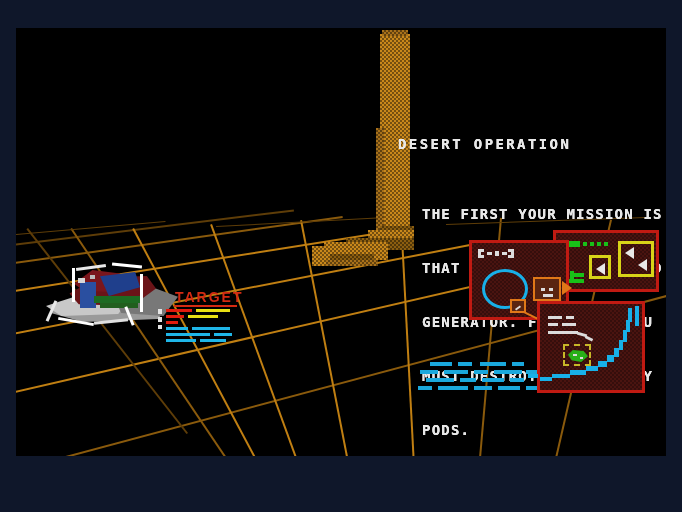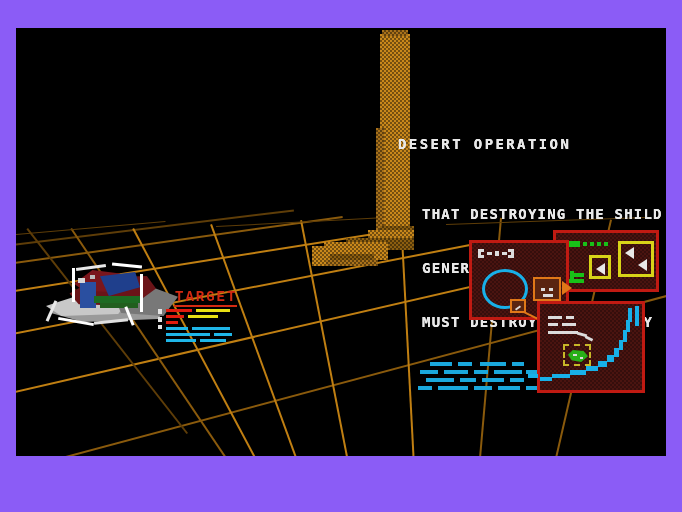--- a/index.html
+++ b/index.html
@@ -3,21 +3,21 @@
 <meta charset="utf-8">
 <style>
   html, body {
     margin: 0; padding: 0;
     background: #000208;
     font-family: "DejaVu Sans Mono", monospace;
   }
   #screen {
     position: relative;
     width: 682px; height: 512px;
-    background: #8b5cf6;
+    background: #0f172a;
     overflow: hidden;
   }
   
   #viewport {
     position: absolute;
     left: 16px; top: 28px;
     width: 650px; height: 428px;
     background: #000000;
     overflow: hidden;
   }
@@ -75,21 +75,21 @@
     font-size: 15px;
     letter-spacing: 2px;
     color: #f0f0f0;
   }
 
   
   #target-label {
     position: absolute;
     left: 159px; top: 261px;
     color: #d42a12;
-    font-family: Liberation Mono, monospace;
+    font-family: Liberation Sans, sans-serif;
     font-weight: bold;
     font-size: 14px;
     letter-spacing: 2px;
   }
   #target-rule {
     position: absolute;
     left: 158px; top: 277px;
     width: 63px; height: 2px;
     background: #d42a12;
   }
@@ -197,23 +197,25 @@
       <div class="tower dark" style="left:300px; top:226px; width:58px; height:10px;"></div>
       <div class="tower" style="left:296px; top:218px; width:18px; height:20px;"></div>
       <div class="tower mid" style="left:310px; top:232px; width:52px; height:6px;"></div>
 
       <div class="tower mid" style="left:366px; top:2px; width:26px; height:6px;"></div>
     </div>
 
     <div class="pixtext" id="brief-title">DESERT OPERATION</div>
 
     <div class="pixtext" id="brief-body">
+      <div>THE FIRST YOUR MISSION IS</div>
       <div>THAT DESTROYING THE SHILD</div>
       <div>GENERATOR. FOR THAT, YOU</div>
       <div>MUST DESTROY FIVE ENERGY</div>
+      <div>PODS.</div>
     </div>
 
     <div>
 
       <div class="poly" style="left:34px; top:268px; width:118px; height:26px; background:#9a9a9a;
            clip-path: polygon(8% 30%, 62% 0%, 100% 22%, 92% 88%, 28% 100%, 0% 64%);"></div>
       <div class="poly" style="left:30px; top:262px; width:86px; height:26px; background:#c8c8c8;
            clip-path: polygon(14% 46%, 58% 0%, 100% 20%, 84% 92%, 18% 100%, 0% 62%);"></div>
       <div class="poly" style="left:96px; top:258px; width:66px; height:30px; background:#787878;
            clip-path: polygon(0% 24%, 56% 0%, 100% 36%, 78% 100%, 14% 90%);"></div>

